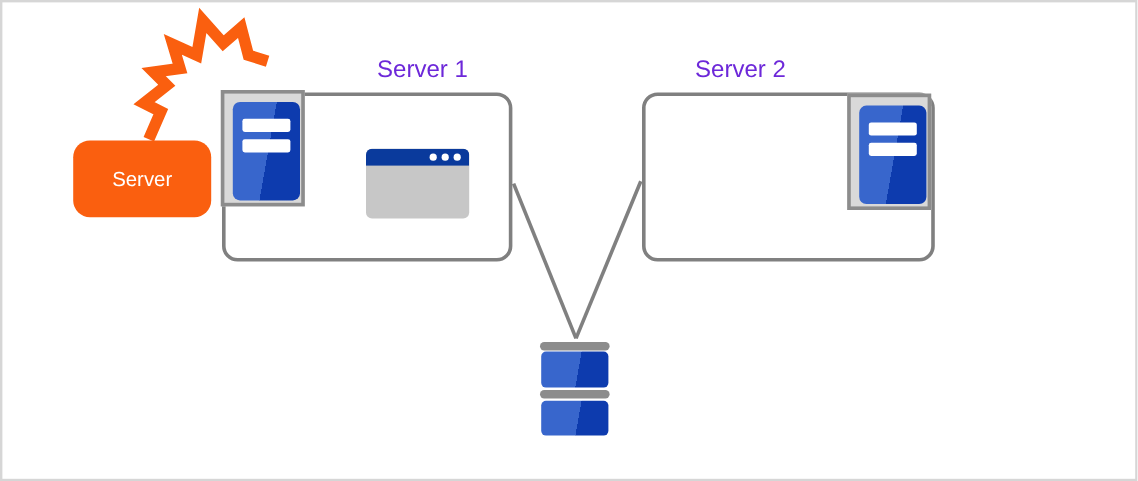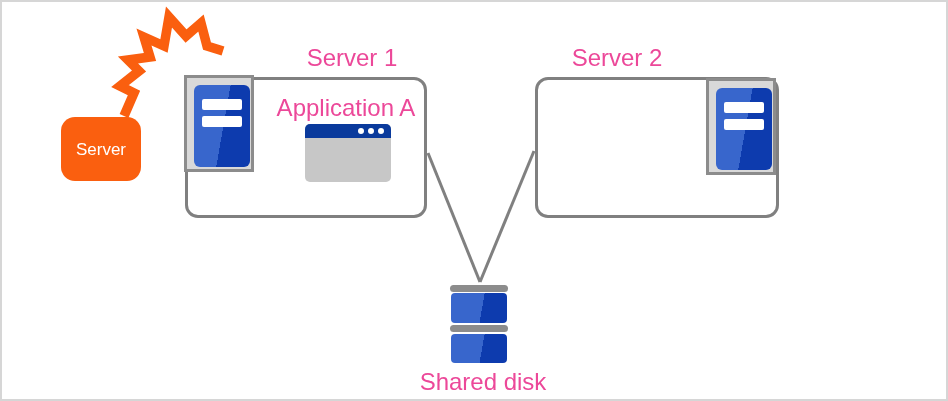--- a/index.html
+++ b/index.html
@@ -7,37 +7,37 @@
     --titlebar-blue:#0A3A9C; --border-gray:#808080; --icon-bg-gray:#D9D9D9;
     --window-body-gray:#C7C7C7; --disk-bar-gray:#8C8C8C; --frame-gray:#D6D6D6;
   }
   *{margin:0;padding:0;box-sizing:border-box;}
   body{background:#fff;font-family:"Liberation Sans",sans-serif;}
   .canvas{position:relative;width:948px;height:401px;background:#fff;
           border:2px solid var(--frame-gray);overflow:hidden;}
   .lines-layer{position:absolute;left:0;top:0;width:948px;height:401px;}
 
   .label{position:absolute;transform:translateX(-50%);white-space:nowrap;
-         font-size:24px;color:#ec4899;line-height:20px;text-align:center;}
+         font-size:20px;color:#6d28d9;line-height:20px;text-align:center;}
 
   .server-box{position:absolute;top:75px;height:141px;background:#fff;
               border:3px solid var(--border-gray);border-radius:13px;}
   .box-1{left:183px;width:242px;}
   .box-2{left:533px;width:244px;}
 
   .server-icon{position:absolute;width:70px;height:97px;
                background:var(--icon-bg-gray);border:3px solid var(--disk-bar-gray);}
   .icon-1{left:182px;top:73px;}
   .icon-2{left:704px;top:76px;}
   .tower{position:absolute;left:7px;top:7px;width:56px;height:82px;border-radius:6px;
          background:linear-gradient(100deg,var(--blue-light) 52%,var(--blue-dark) 52%);}
   .vent{position:absolute;left:8px;width:40px;height:11px;background:#fff;border-radius:2px;}
   .vent-1{top:14px;} .vent-2{top:31px;}
 
-  .badge{position:absolute;left:59px;top:115px;width:80px;height:64px;
+  .badge{position:absolute;left:59px;top:115px;width:115px;height:64px;
          background:var(--orange);border-radius:14px;color:#fff;font-size:17px;
          line-height:23px;text-align:center;display:flex;flex-direction:column;
          justify-content:center;}
 
   .app-window{position:absolute;left:303px;top:122px;width:86px;height:58px;
               border-radius:5px;background:var(--window-body-gray);overflow:hidden;}
   .titlebar{position:absolute;left:0;top:0;width:100%;height:14px;
             background:var(--titlebar-blue);display:flex;align-items:center;
             justify-content:flex-end;gap:4px;padding-right:7px;}
   .dot{width:6px;height:6px;border-radius:50%;background:#fff;}
@@ -60,21 +60,20 @@
   </svg>
 
   <div class="label" style="left:350px;top:46px;">Server 1</div>
   <div class="server-box box-1"></div>
   <div class="server-icon icon-1">
     <div class="tower">
       <div class="vent vent-1"></div>
       <div class="vent vent-2"></div>
     </div>
   </div>
-  <div class="label" style="left:344px;top:96px;">Application A</div>
   <div class="app-window">
     <div class="titlebar">
       <span class="dot"></span>
       <span class="dot"></span>
       <span class="dot"></span>
     </div>
   </div>
 
   <div class="badge">
     <span>Server</span>
@@ -86,15 +85,14 @@
     <div class="tower">
       <div class="vent vent-1"></div>
       <div class="vent vent-2"></div>
     </div>
   </div>
 
   <div class="disk-bar bar-1"></div>
   <div class="disk-platter platter-1"></div>
   <div class="disk-bar bar-2"></div>
   <div class="disk-platter platter-2"></div>
-  <div class="label" style="left:481px;top:370px;">Shared disk</div>
 
 </div>
 
 </body></html>

